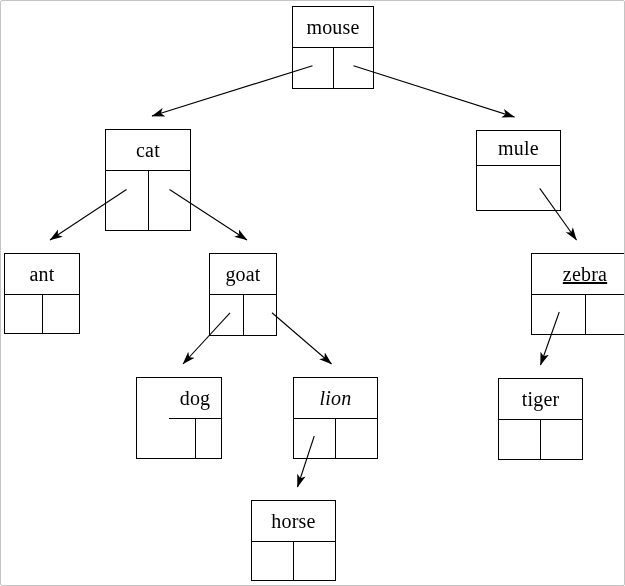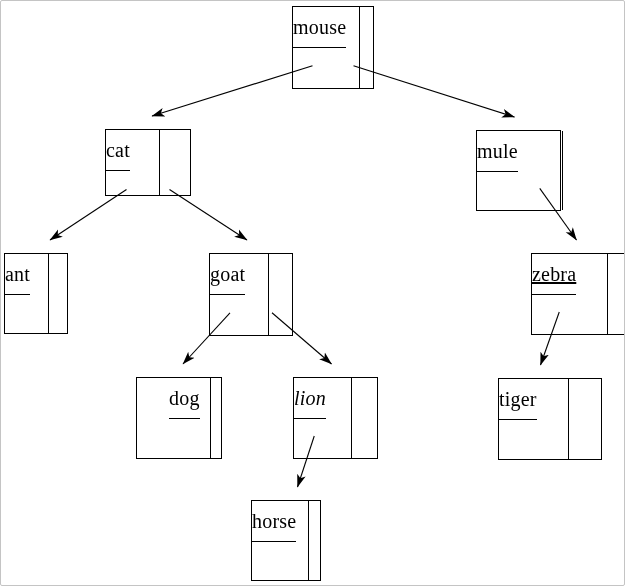--- a/index.html
+++ b/index.html
@@ -17,21 +17,21 @@
     border: 1px solid #c4c4c4;
     border-radius: 2px;
     overflow: hidden;
   }
   .node {
     position: absolute;
     box-sizing: border-box;
     border: 1.4px solid #000000;
     background: #ffffff;
     display: flex;
-    flex-direction: row;
+    flex-direction: column;
     z-index: 1;
   }
   .node-label {
     box-sizing: border-box;
     height: 41px;
     border-bottom: 1.4px solid #000000;
     display: flex;
     align-items: center;
     justify-content: center;
     font-size: 20px;
@@ -79,42 +79,42 @@
       </g>
   </svg>
   <div>
       <div class="node" style="left: 291px; top: 5px; width: 82px; height: 83px;">
         <div class="node-label">mouse</div>
         <div class="node-cells">
           <div class="cell cell-left"></div>
           <div class="cell cell-right"></div>
         </div>
       </div>
-      <div class="node" style="left: 104px; top: 128px; width: 86px; height: 67px;">
+      <div class="node" style="left: 104px; top: 128px; width: 86px; height: 102px;">
         <div class="node-label">cat</div>
         <div class="node-cells">
           <div class="cell cell-left"></div>
           <div class="cell cell-right"></div>
         </div>
       </div>
       <div class="node" style="left: 475px; top: 129px; width: 85px; height: 81px; gap: 44px;">
         <div class="node-label">mule</div>
         <div class="node-cells">
           <div class="cell cell-left"></div>
           <div class="cell cell-right"></div>
         </div>
       </div>
-      <div class="node" style="left: 3px; top: 252px; width: 64px; height: 81px;">
+      <div class="node" style="left: 3px; top: 252px; width: 76px; height: 81px;">
         <div class="node-label">ant</div>
         <div class="node-cells">
           <div class="cell cell-left"></div>
           <div class="cell cell-right"></div>
         </div>
       </div>
-      <div class="node" style="left: 208px; top: 252px; width: 84px; height: 83px;">
+      <div class="node" style="left: 208px; top: 252px; width: 68px; height: 83px;">
         <div class="node-label">goat</div>
         <div class="node-cells">
           <div class="cell cell-left"></div>
           <div class="cell cell-right"></div>
         </div>
       </div>
       <div class="node" style="left: 530px; top: 252px; width: 108px; height: 82px; text-decoration: underline;">
         <div class="node-label">zebra</div>
         <div class="node-cells">
           <div class="cell cell-left"></div>
@@ -128,28 +128,28 @@
           <div class="cell cell-right"></div>
         </div>
       </div>
       <div class="node" style="left: 292px; top: 376px; width: 85px; height: 82px; font-style: italic;">
         <div class="node-label">lion</div>
         <div class="node-cells">
           <div class="cell cell-left"></div>
           <div class="cell cell-right"></div>
         </div>
       </div>
-      <div class="node" style="left: 497px; top: 377px; width: 104px; height: 82px; text-align: right;">
+      <div class="node" style="left: 497px; top: 377px; width: 85px; height: 82px; text-align: right;">
         <div class="node-label">tiger</div>
         <div class="node-cells">
           <div class="cell cell-left"></div>
           <div class="cell cell-right"></div>
         </div>
       </div>
-      <div class="node" style="left: 250px; top: 499px; width: 70px; height: 81px;">
+      <div class="node" style="left: 250px; top: 499px; width: 85px; height: 81px;">
         <div class="node-label">horse</div>
         <div class="node-cells">
           <div class="cell cell-left"></div>
           <div class="cell cell-right"></div>
         </div>
       </div>
     </div>
 </div>
 
 </body></html>

